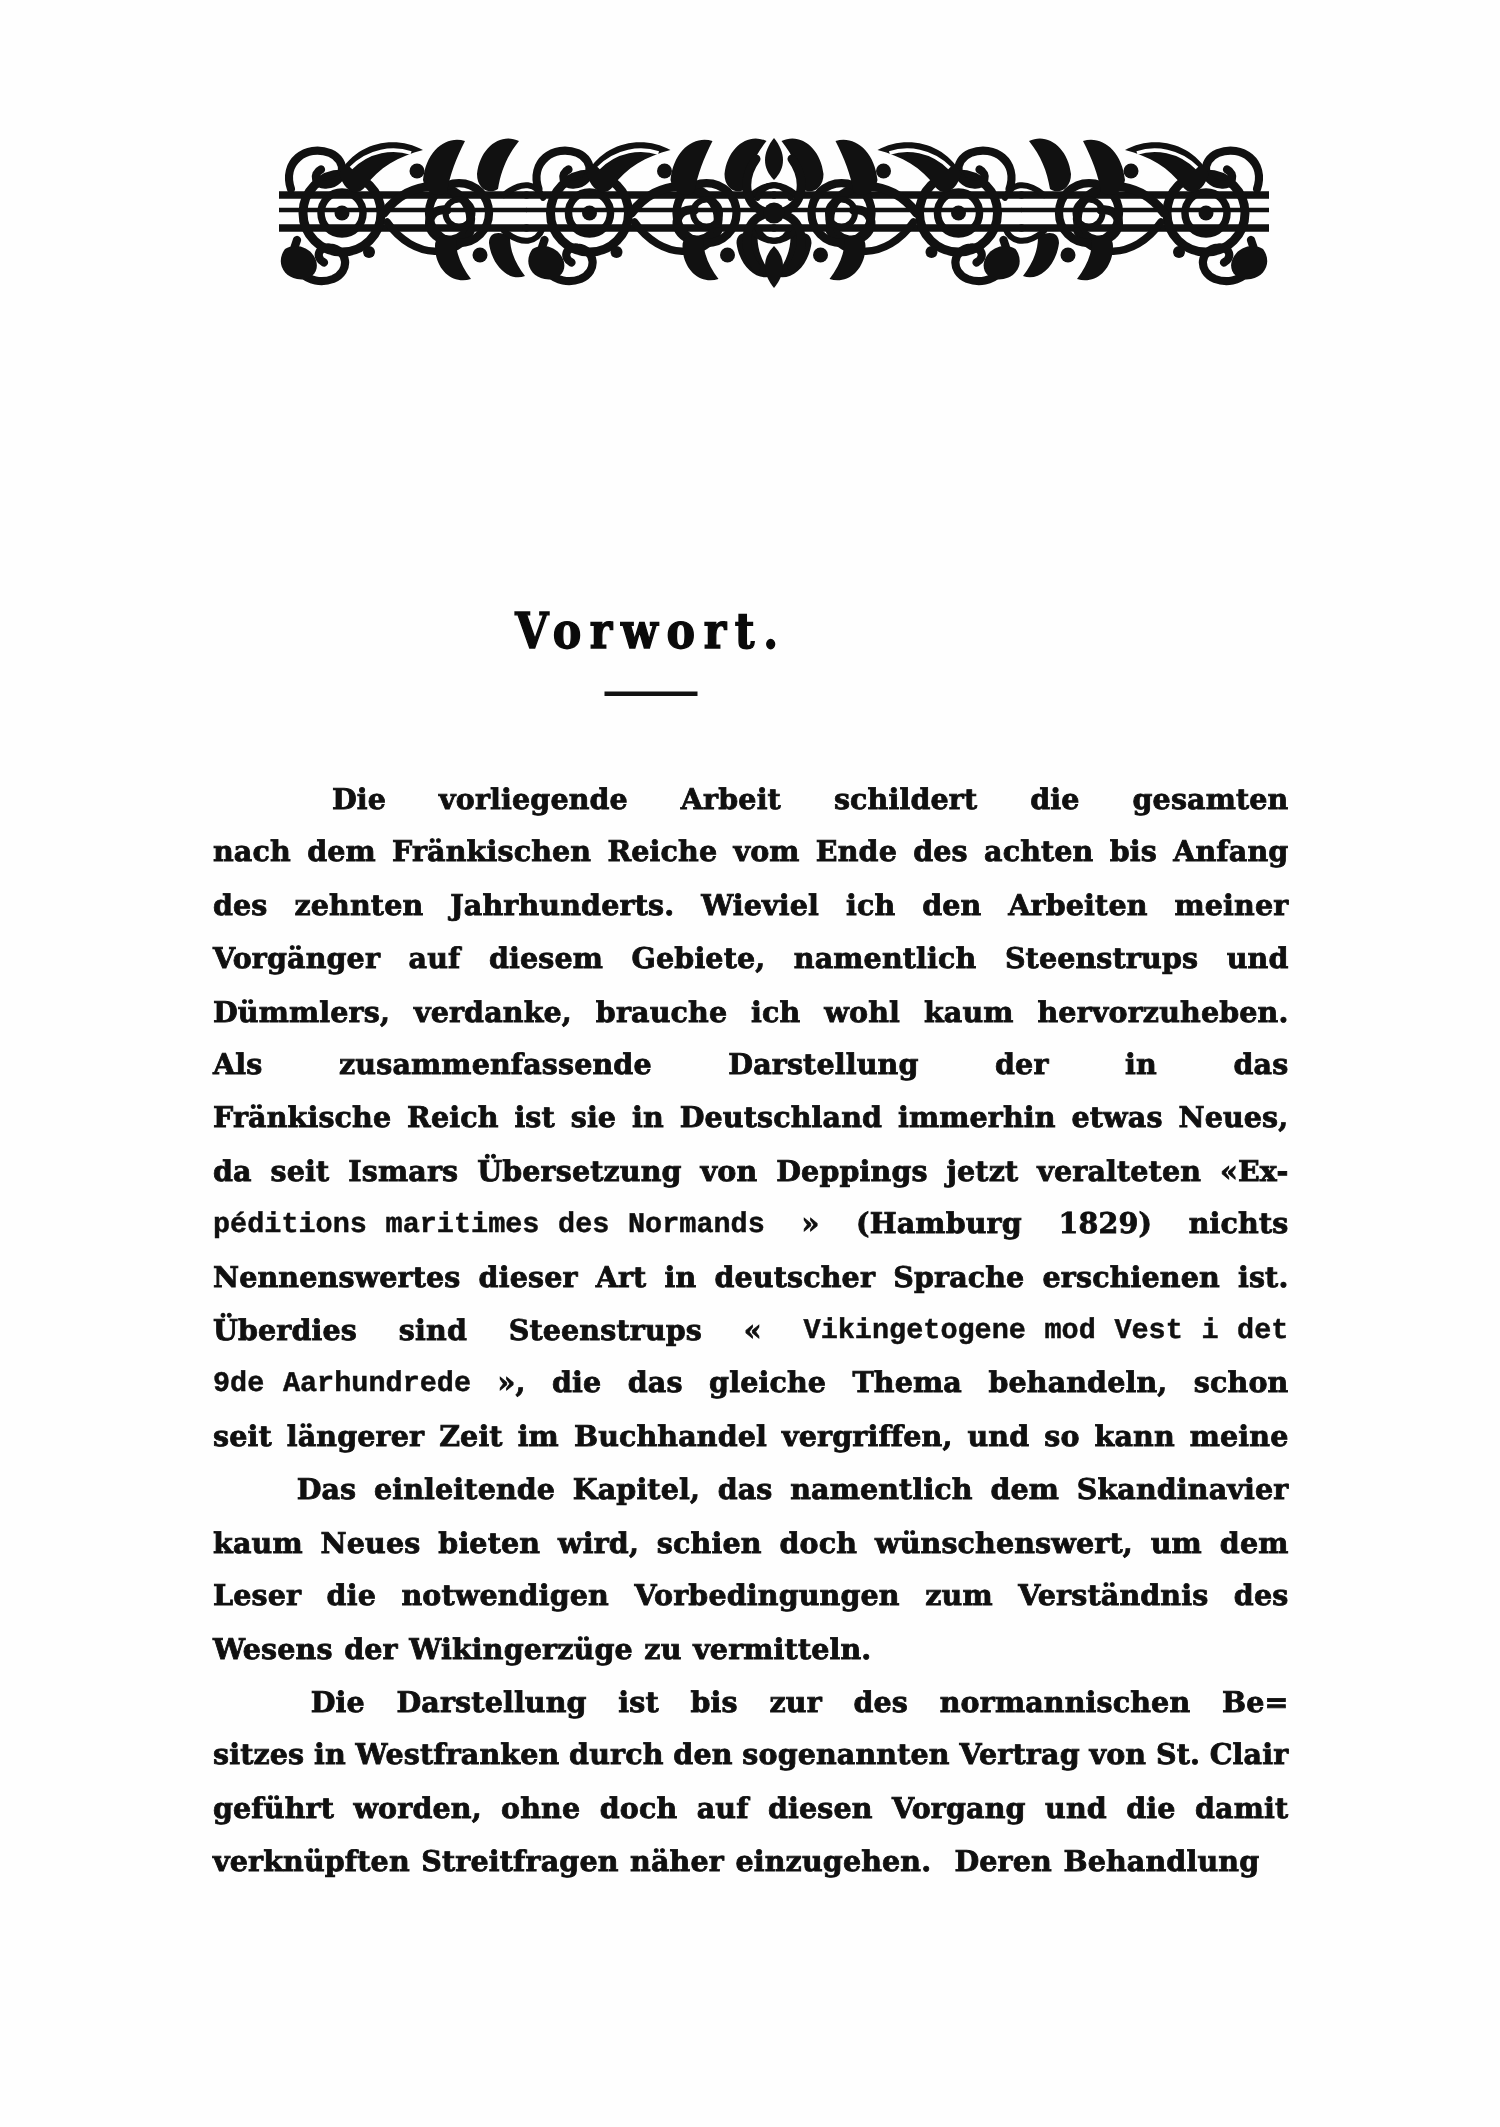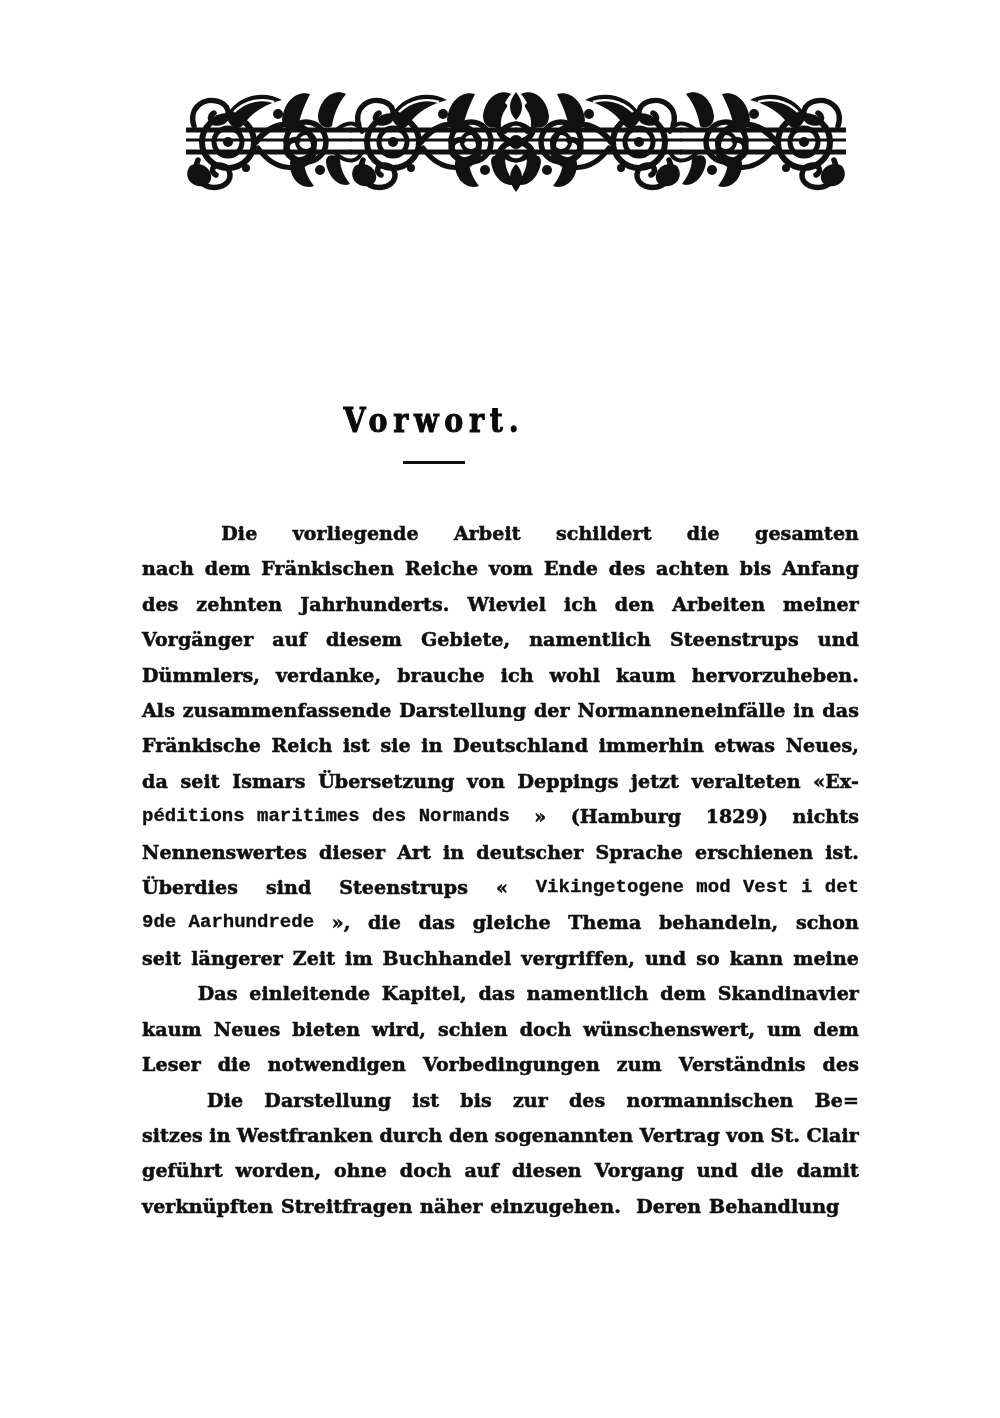--- a/index.html
+++ b/index.html
@@ -184,33 +184,34 @@
     <div class="title-rule"></div>
   </div>
 
   <div class="body-text">
     <p class="para" id="p1">
         <span class="line justify"><span class="indent"></span><span class="w">Die</span><span class="w">vorliegende</span><span class="w">Arbeit</span><span class="w">schildert</span><span class="w">die</span><span class="w">gesamten</span></span>
         <span class="line justify"><span class="w">nach</span><span class="w">dem</span><span class="w">Fränkischen</span><span class="w">Reiche</span><span class="w">vom</span><span class="w">Ende</span><span class="w">des</span><span class="w">achten</span><span class="w">bis</span><span class="w">Anfang</span></span>
         <span class="line justify"><span class="w">des</span><span class="w">zehnten</span><span class="w">Jahrhunderts.</span><span class="w">Wieviel</span><span class="w">ich</span><span class="w">den</span><span class="w">Arbeiten</span><span class="w">meiner</span></span>
         <span class="line justify"><span class="w">Vorgänger</span><span class="w">auf</span><span class="w">diesem</span><span class="w">Gebiete,</span><span class="w">namentlich</span><span class="w">Steenstrups</span><span class="w">und</span></span>
         <span class="line justify"><span class="w">Dümmlers,</span><span class="w">verdanke,</span><span class="w">brauche</span><span class="w">ich</span><span class="w">wohl</span><span class="w">kaum</span><span class="w">hervorzuheben.</span></span>
-        <span class="line justify"><span class="w">Als</span><span class="w">zusammenfassende</span><span class="w">Darstellung</span><span class="w">der</span><span class="w">Normanneneinfälle</span><span class="w">in</span><span class="w">das</span></span>
+        <span class="line justify"><span class="w">Als</span><span class="w">zusammenfassende</span><span class="w">Darstellung</span><span class="w">der</span><span class="w">in</span><span class="w">das</span></span>
         <span class="line justify"><span class="w">Fränkische</span><span class="w">Reich</span><span class="w">ist</span><span class="w">sie</span><span class="w">in</span><span class="w">Deutschland</span><span class="w">immerhin</span><span class="w">etwas</span><span class="w">Neues,</span></span>
         <span class="line justify"><span class="w">da</span><span class="w">seit</span><span class="w">Ismars</span><span class="w">Übersetzung</span><span class="w">von</span><span class="w">Deppings</span><span class="w">jetzt</span><span class="w">veralteten</span><span class="w">«Ex-</span></span>
         <span class="line justify"><span class="w antiqua">péditions maritimes des Normands</span><span class="w">»</span><span class="w">(Hamburg</span><span class="w">1829)</span><span class="w">nichts</span></span>
         <span class="line justify"><span class="w">Nennenswertes</span><span class="w">dieser</span><span class="w">Art</span><span class="w">in</span><span class="w">deutscher</span><span class="w">Sprache</span><span class="w">erschienen</span><span class="w">ist.</span></span>
         <span class="line justify"><span class="w">Überdies</span><span class="w">sind</span><span class="w">Steenstrups</span><span class="w">«</span><span class="w antiqua">Vikingetogene mod Vest i det</span></span>
         <span class="line justify"><span class="w antiqua">9de Aarhundrede</span><span class="w">»,</span><span class="w">die</span><span class="w">das</span><span class="w">gleiche</span><span class="w">Thema</span><span class="w">behandeln,</span><span class="w">schon</span></span>
         <span class="line justify"><span class="w">seit</span><span class="w">längerer</span><span class="w">Zeit</span><span class="w">im</span><span class="w">Buchhandel</span><span class="w">vergriffen,</span><span class="w">und</span><span class="w">so</span><span class="w">kann</span><span class="w">meine</span></span>
       </p>
     <p class="para" id="p2">
         <span class="line justify"><span class="indent"></span><span class="w">Das</span><span class="w">einleitende</span><span class="w">Kapitel,</span><span class="w">das</span><span class="w">namentlich</span><span class="w">dem</span><span class="w">Skandinavier</span></span>
         <span class="line justify"><span class="w">kaum</span><span class="w">Neues</span><span class="w">bieten</span><span class="w">wird,</span><span class="w">schien</span><span class="w">doch</span><span class="w">wünschenswert,</span><span class="w">um</span><span class="w">dem</span></span>
         <span class="line justify"><span class="w">Leser</span><span class="w">die</span><span class="w">notwendigen</span><span class="w">Vorbedingungen</span><span class="w">zum</span><span class="w">Verständnis</span><span class="w">des</span></span>
+        <span class="line">Wesens der Wikingerzüge zu vermitteln.</span>
       </p>
     <p class="para" id="p3">
         <span class="line justify"><span class="indent"></span><span class="w">Die</span><span class="w">Darstellung</span><span class="w">ist</span><span class="w">bis</span><span class="w">zur</span><span class="w">des</span><span class="w">normannischen</span><span class="w">Be=</span></span>
         <span class="line justify"><span class="w">sitzes</span><span class="w">in</span><span class="w">Westfranken</span><span class="w">durch</span><span class="w">den</span><span class="w">sogenannten</span><span class="w">Vertrag</span><span class="w">von</span><span class="w">St.</span><span class="w">Clair</span></span>
         <span class="line justify"><span class="w">geführt</span><span class="w">worden,</span><span class="w">ohne</span><span class="w">doch</span><span class="w">auf</span><span class="w">diesen</span><span class="w">Vorgang</span><span class="w">und</span><span class="w">die</span><span class="w">damit</span></span>
         <span class="line">verknüpften Streitfragen näher einzugehen.  Deren Behandlung</span>
       </p>
   </div>
 
 </div>

